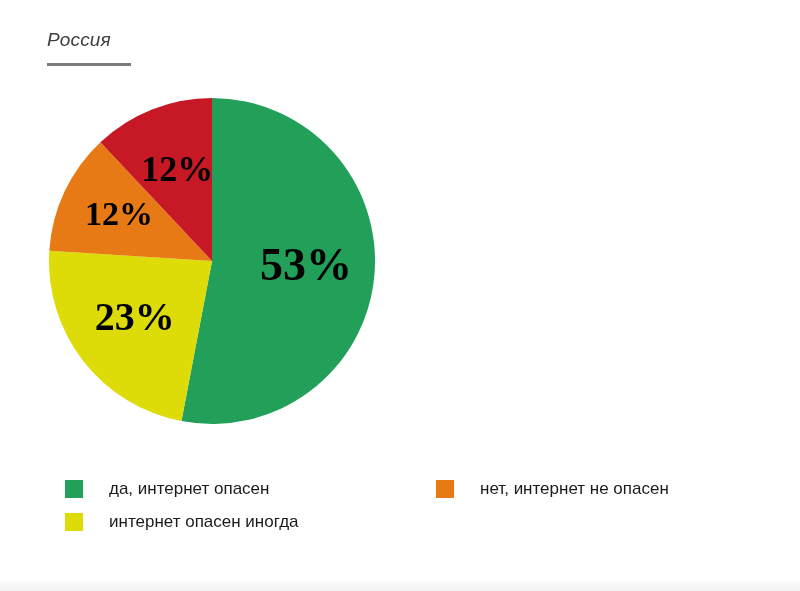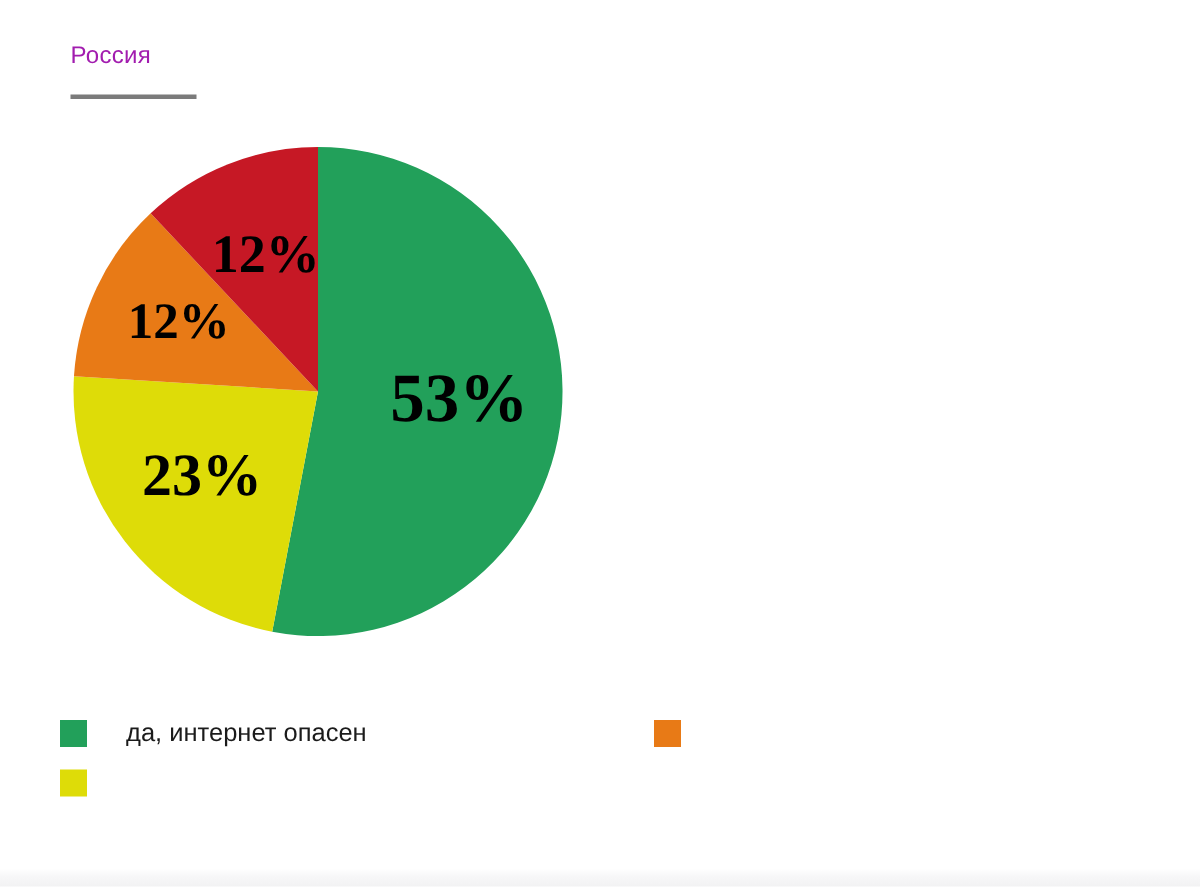--- a/index.html
+++ b/index.html
@@ -38,26 +38,27 @@
     top: 0;
     width: 400px;
     height: 455px;
   }
   .panel-left  { left: 0; }
   .panel-right { left: 400px; }
 
   .panel-title {
     position: absolute;
     top: 29px;
-    font-size: 16px;
+    font-size: 19px;
     font-weight: 400;
-    color: #a21caf;
+    color: #404040;
     letter-spacing: 0.2px;
     white-space: nowrap;
     padding-bottom: 6px;
+    font-style: italic;
   }
   .panel-left .panel-title  { left: 47px; }
 
   .title-rule {
     position: absolute;
     top: 63px;
     height: 3px;
     background: #7b7b7b;
   }
   .panel-left .title-rule  { left: 47px;  width: 84px; }
@@ -88,21 +89,21 @@
     width: 400px;
   }
   .legend-left  { left: 0; }
   .legend-right { left: 400px; }
 
   .legend-item {
     display: flex;
     align-items: flex-start;
     margin-bottom: 11px;
   }
-  .legend-left .legend-item  { padding-left: 40px; }
+  .legend-left .legend-item  { padding-left: 65px; }
   .legend-right .legend-item { padding-left: 436px; }
   .legend-right .legend-item { padding-left: 36px; }
 
   .legend-swatch {
     width: 18px;
     height: 18px;
     flex: 0 0 18px;
     margin-top: 2px;
     margin-right: 26px;
   }
@@ -147,23 +148,25 @@
     
   </div>
 
   <div class="legend legend-left">
     <div class="legend-item">
       <span class="legend-swatch" style="background: rgb(34, 160, 90);"></span>
       <span class="legend-label">да, интернет опасен</span>
     </div>
     <div class="legend-item">
       <span class="legend-swatch" style="background: rgb(222, 220, 8);"></span>
+      <span class="legend-label">интернет опасен иногда</span>
     </div>
   </div>
 
   <div class="legend legend-right">
     <div class="legend-item">
       <span class="legend-swatch" style="background: rgb(232, 122, 22);"></span>
+      <span class="legend-label">нет, интернет не опасен</span>
     </div>
   </div>
 
   <div class="bottom-band"></div>
 </div>
 
 </body></html>

